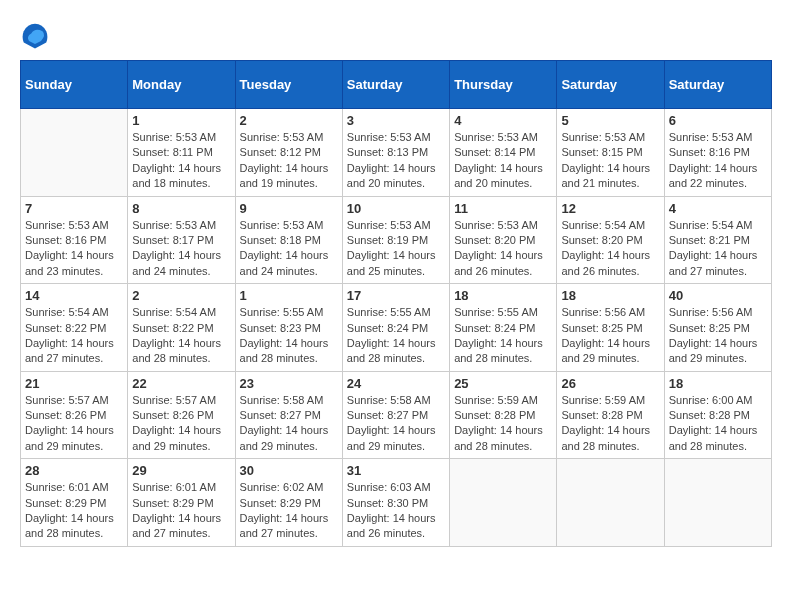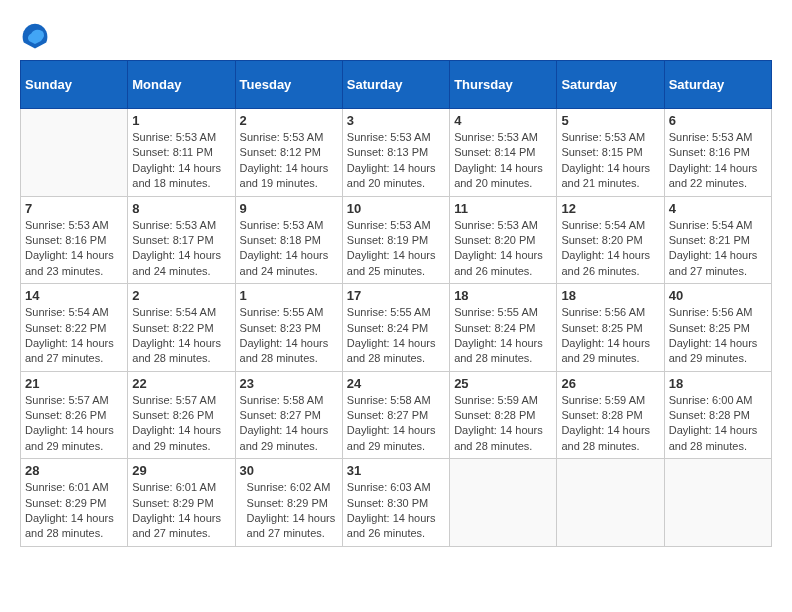--- a/index.html
+++ b/index.html
@@ -325,21 +325,21 @@
         </td>
         <td>
           <span class="day-number">29</span>
           <div class="day-info" style="white-space: pre-line;">Sunrise: 6:01 AM
 Sunset: 8:29 PM
 Daylight: 14 hours
 and 27 minutes.</div>
         </td>
         <td>
           <span class="day-number">30</span>
-          <div class="day-info" style="white-space: pre-line; margin-left: 7px;">Sunrise: 6:02 AM
+          <div class="day-info" style="white-space: pre-line;">Sunrise: 6:02 AM
 Sunset: 8:29 PM
 Daylight: 14 hours
 and 27 minutes.</div>
         </td>
         <td>
           <span class="day-number">31</span>
           <div class="day-info" style="white-space: pre-line;">Sunrise: 6:03 AM
 Sunset: 8:30 PM
 Daylight: 14 hours
 and 26 minutes.</div>

